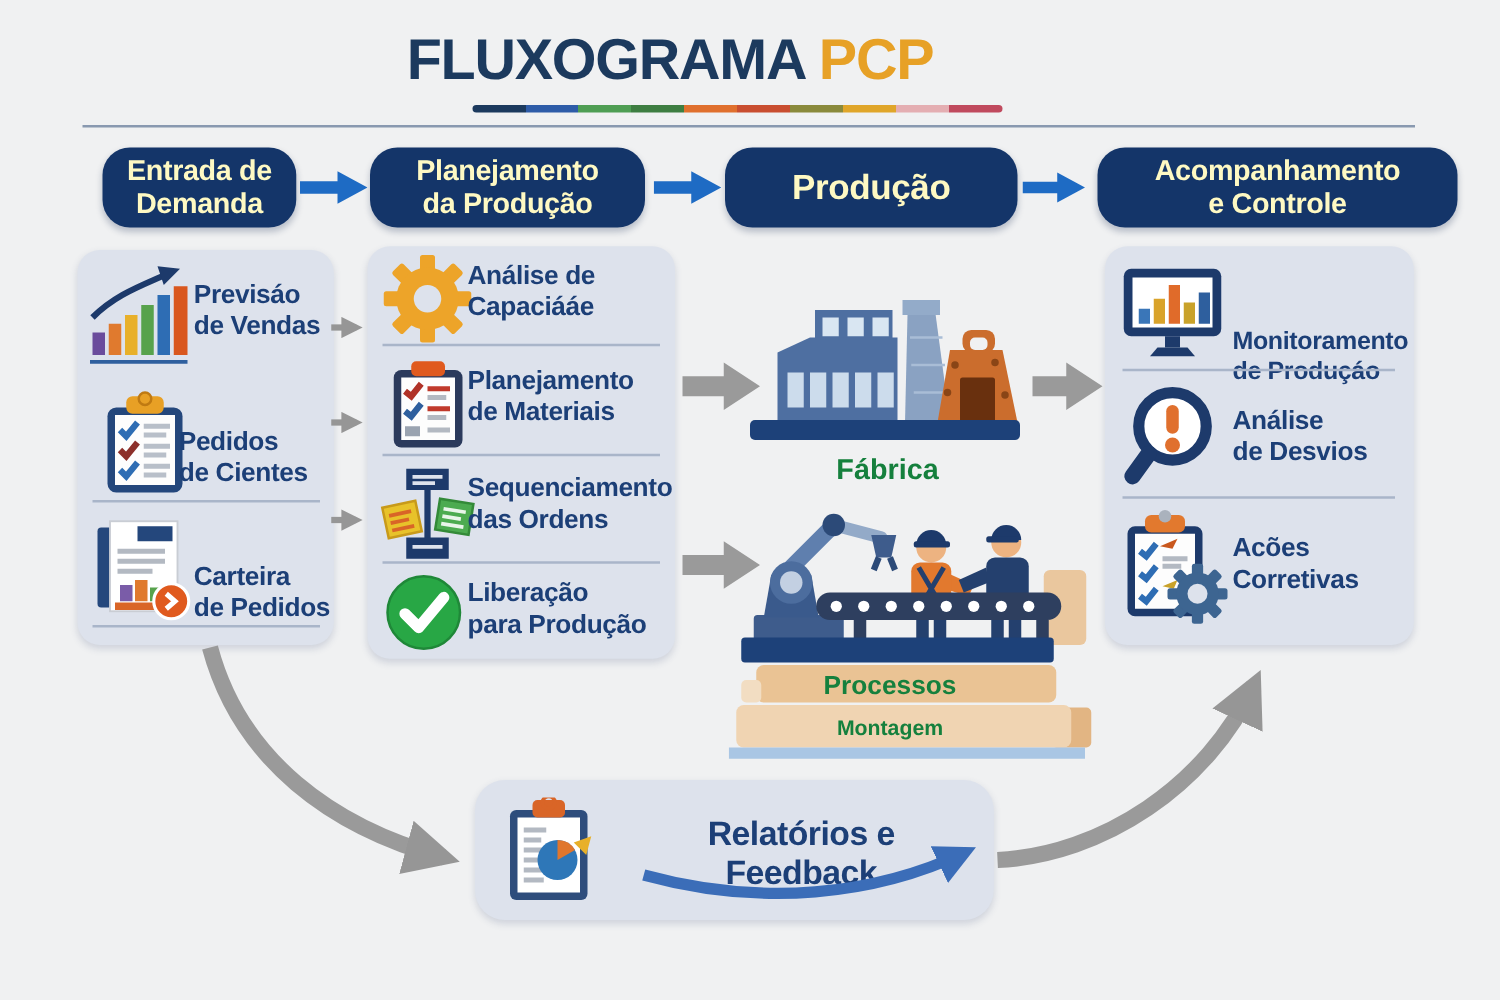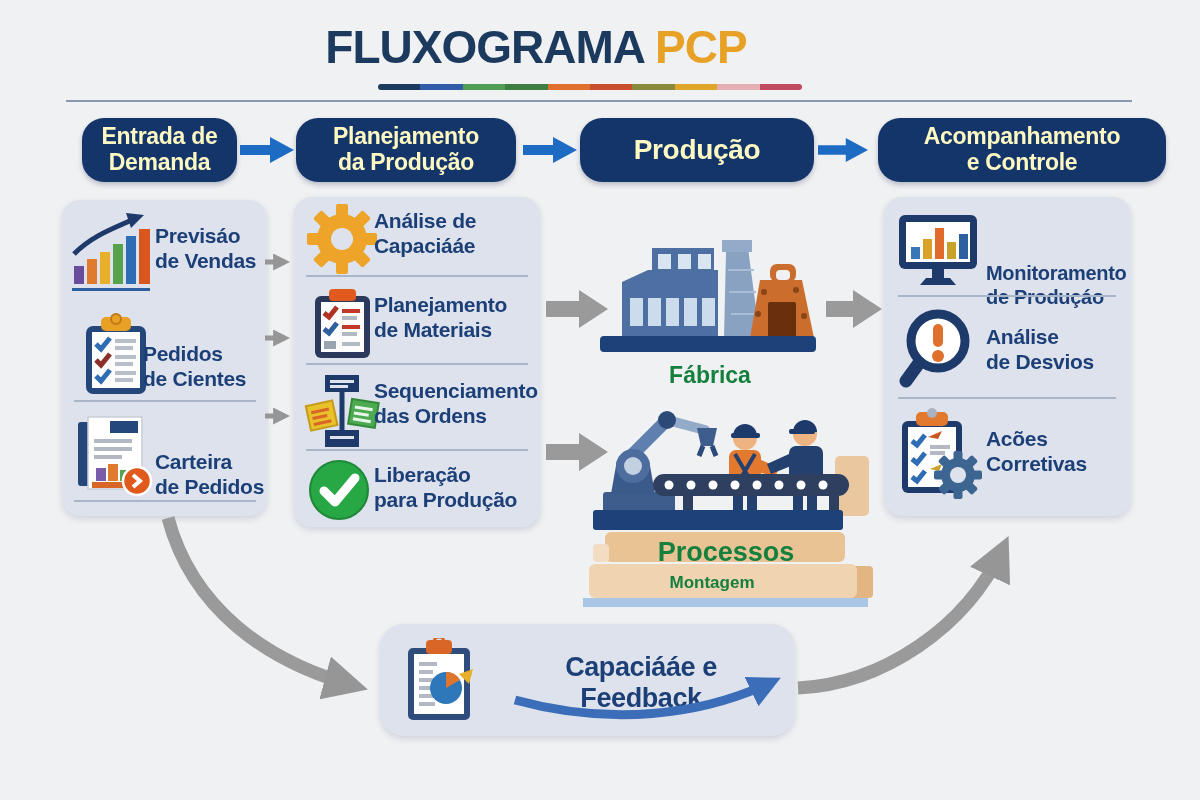--- a/index.html
+++ b/index.html
@@ -37,21 +37,21 @@
   .footer-box{left:380px;top:624px;width:415px;height:112px;border-radius:24px;}
 
   .icon{position:absolute;}
   .ilabel{position:absolute;color:#1c3f77;font-weight:bold;font-size:21px;line-height:1.18;
           white-space:pre-line;letter-spacing:-.3px;}
   .divider{position:absolute;height:2px;background:#a9b5c9;}
 
   
   .zone-label{position:absolute;color:#15803d;font-weight:bold;text-align:center;z-index:4;}
   .factory-label{left:630px;top:362px;width:160px;font-size:23px;}
-  .process-label{left:636px;top:537px;width:180px;font-size:27px;}
+  .process-label{left:622px;top:537px;width:180px;font-size:21px;}
   .assembly-label{left:622px;top:573px;width:180px;font-size:17px;}
   .illus{position:absolute;z-index:2;}
 
   .footer-label{position:absolute;left:126px;top:28px;width:270px;text-align:center;
                 color:#1c3f77;font-weight:bold;font-size:27px;letter-spacing:-.4px;}
 
   .overlay{position:absolute;left:0;top:0;z-index:5;pointer-events:none;}
 </style>
 </head>
 <body>
@@ -391,21 +391,21 @@
           <rect x="17" y="32" width="14" height="4"></rect>
         <rect x="17" y="40" width="18" height="4"></rect>
           <rect x="17" y="48" width="14" height="4"></rect>
         <rect x="17" y="56" width="18" height="4"></rect>
           <rect x="17" y="64" width="16" height="4"></rect>
       </g>
       <circle cx="44" cy="50" r="16" fill="#2e77b8"></circle>
       <path d="M44 50 L44 34 A16 16 0 0 1 58 42 Z" fill="#e0762d"></path>
       <polygon points="57,36 71,31 67,46" fill="#e8b02a"></polygon>
     </svg>
-    <div class="footer-label">Capaciááe e Feedback</div>
+    <div class="footer-label">Relatórios e Feedback</div>
   </div>
 
   <svg class="overlay" width="1200" height="800" viewBox="0 0 1200 800">
     <defs>
       <marker id="mGray" viewBox="0 0 10 10" refX="7" refY="5" markerWidth="3.4" markerHeight="3.4" orient="auto-start-reverse">
         <path d="M0,0 L10,5 L0,10 z" fill="#969696"></path>
       </marker>
       <marker id="mBlue" viewBox="0 0 10 10" refX="7" refY="5" markerWidth="3.6" markerHeight="3.6" orient="auto-start-reverse">
         <path d="M0,0 L10,5 L0,10 z" fill="#3b6db8"></path>
       </marker>

